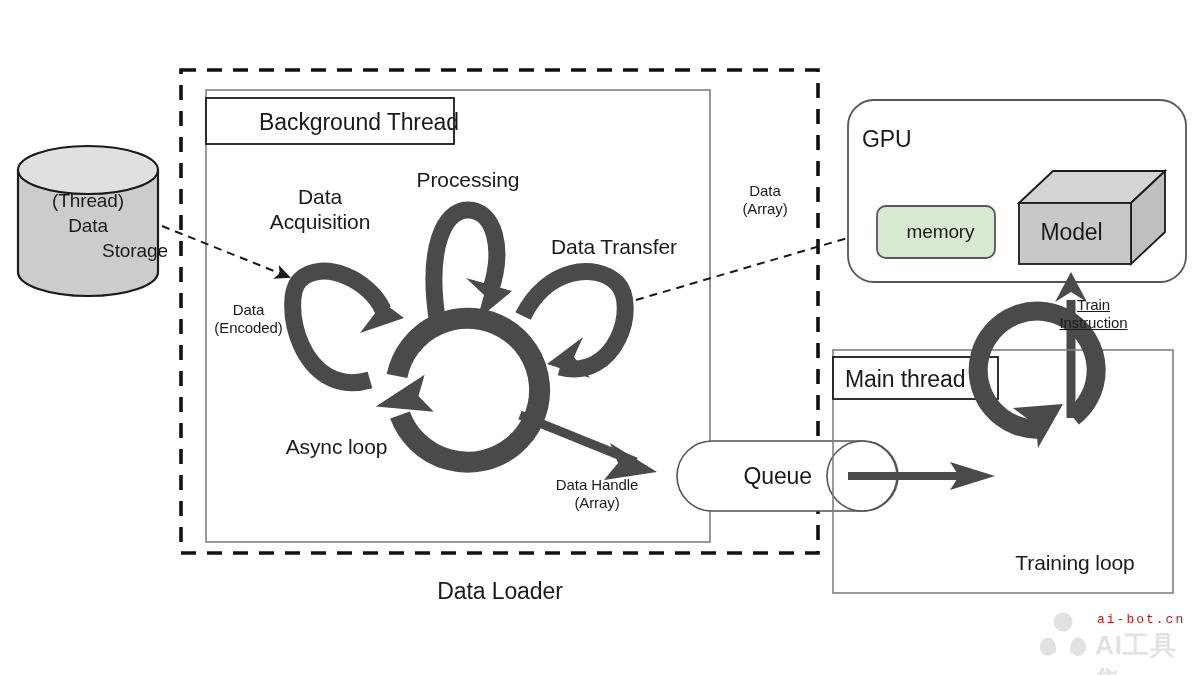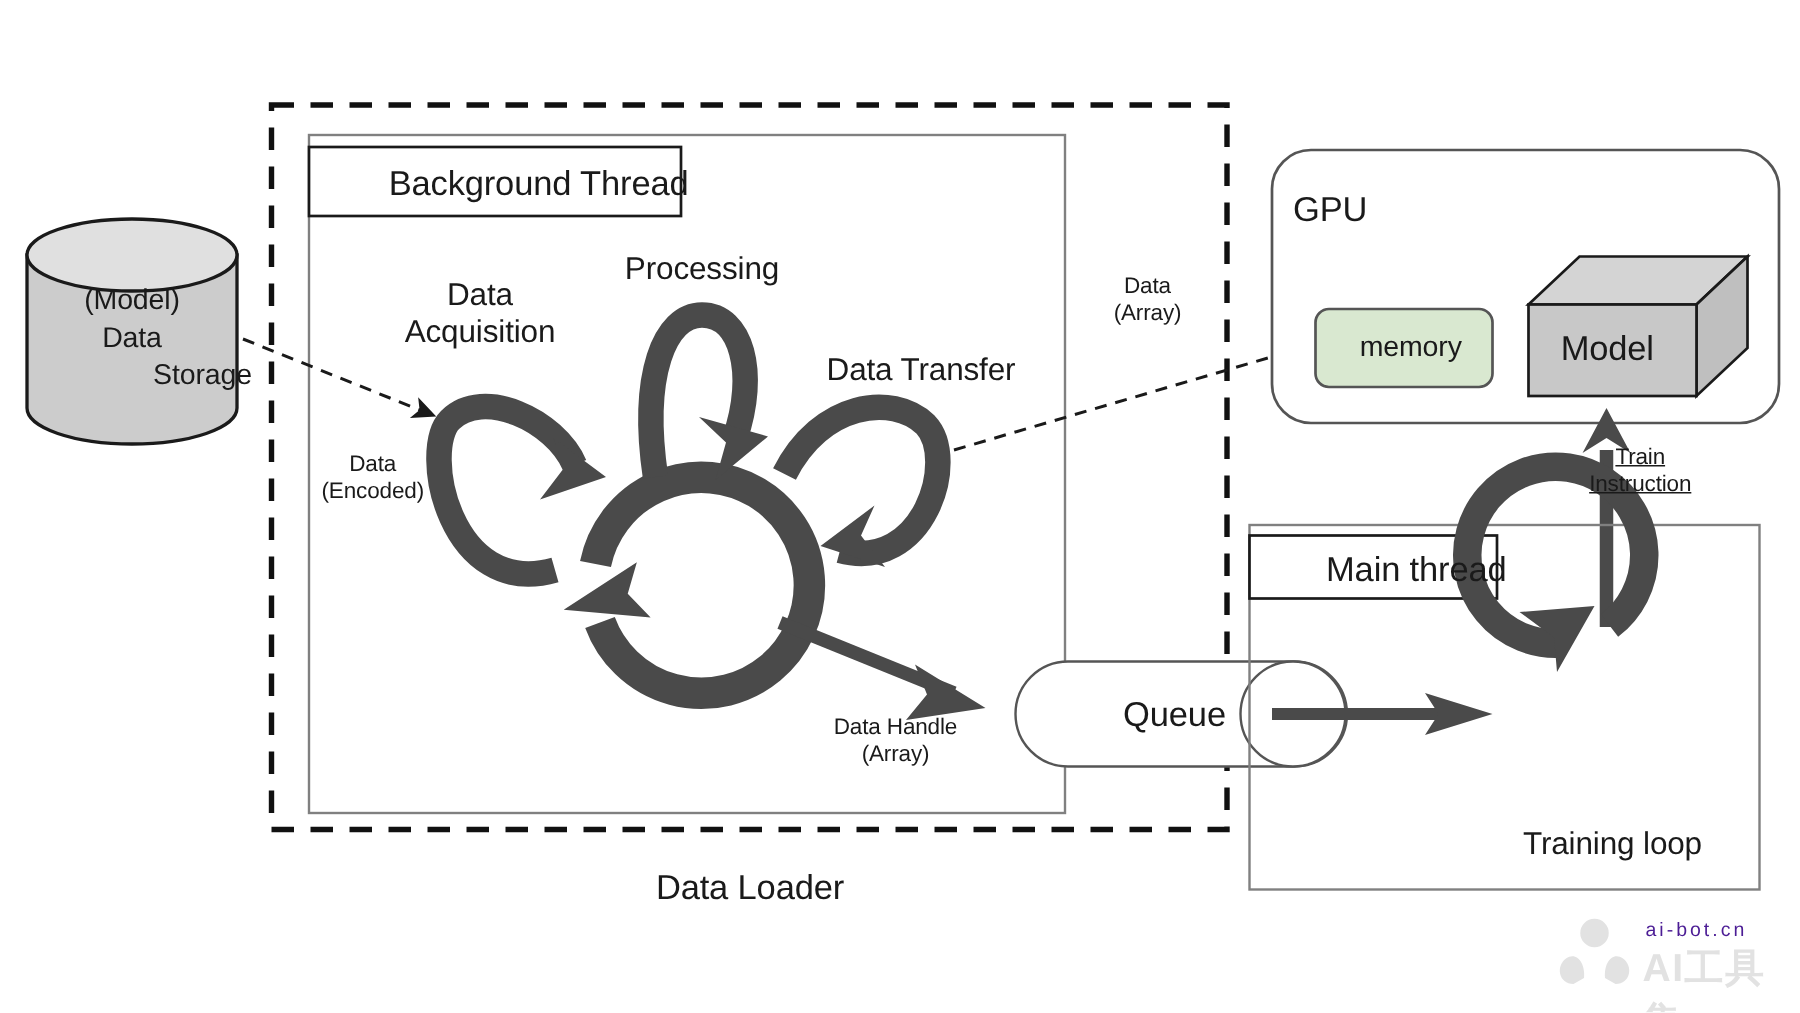--- a/index.html
+++ b/index.html
@@ -46,24 +46,24 @@
     left: 1035px;
     top: 610px;
     width: 160px;
     height: 56px;
     opacity: 1;
   }
   #wm-text-top {
     position: absolute;
     left: 62px;
     top: 2px;
-    font-family: Liberation Sans, sans-serif;
+    font-family: Liberation Mono, monospace;
     font-size: 13px;
     letter-spacing: 2px;
-    color: #4c1d95;
+    color: #b91c1c;
   }
   #wm-text-bottom {
     position: absolute;
     left: 60px;
     top: 18px;
     font-size: 26px;
     font-weight: bold;
     letter-spacing: 1px;
     color: #e2e2e2;
   }
@@ -158,57 +158,58 @@
     <rect x="833" y="350" width="340" height="243" fill="none" stroke="#808080" stroke-width="1.6"></rect>
     <rect x="833" y="357" width="165" height="42" fill="#ffffff" stroke="#1a1a1a" stroke-width="1.8"></rect>
 
     <g>
       <path d="M1073,417
                A59,59 0 1 0 1041,429" fill="none" stroke="#4a4a4a" stroke-width="19" stroke-linecap="butt"></path>
       <path d="M1013,408 L1063,404 L1038,448 L1036,425 Z" fill="#4a4a4a"></path>
     </g>
   </svg>
 
-  <div class="lbl t-med" style="left:18px; top:190px; width:140px;">(Model)</div>
+  <div class="lbl t-med" style="left:18px; top:190px; width:140px;">(Thread)</div>
   <div class="lbl t-med" style="left:18px; top:215px; width:140px;">Data</div>
   <div class="lbl t-med" style="left:18px; top:240px; width:140px;padding-left:47px;">Storage</div>
 
   <div class="lbl t-title lbl-left" style="left:219px; top:109px; width:240px;text-align:right;">Background Thread</div>
 
   <div class="lbl t-big" style="left:250px; top:185px; width:140px;">Data
 Acquisition</div>
 
   <div class="lbl t-big" style="left:398px; top:168px; width:140px;">Processing</div>
 
   <div class="lbl t-big" style="left:534px; top:235px; width:160px;">Data Transfer</div>
 
+  <div class="lbl t-big" style="left:264px; top:435px; width:145px;">Async loop</div>
 
   <div class="lbl t-small" style="left:196px; top:301px; width:105px;">Data
 (Encoded)</div>
 
   <div class="lbl t-small" style="left:527px; top:476px; width:140px;">Data Handle
 (Array)</div>
 
   <div class="lbl t-small" style="left:720px; top:182px; width:90px;">Data
 (Array)</div>
 
   <div class="lbl t-title" style="left:340px; top:578px; width:320px;">Data Loader</div>
 
-  <div class="lbl t-title" style="left:713px; top:463px; width:140px;">Queue</div>
+  <div class="lbl t-title" style="left:672px; top:463px; width:140px;text-align:right;">Queue</div>
 
   <div class="lbl t-title lbl-left" style="left:862px; top:126px; width:120px;">GPU</div>
 
   <div class="lbl t-med" style="left:877px; top:221px; width:127px;">memory</div>
 
   <div class="lbl t-title" style="left:1019px; top:219px; width:105px;text-align:center;">Model</div>
 
   <div class="lbl t-small" style="left:1040px; top:296px; width:107px;text-decoration:underline;">Train
 Instruction</div>
 
-  <div class="lbl t-title lbl-left" style="left:845px; top:366px; width:160px;margin-left:39px;">Main thread</div>
+  <div class="lbl t-title lbl-left" style="left:845px; top:366px; width:160px;">Main thread</div>
 
   <div class="lbl t-big" style="left:995px; top:551px; width:160px;">Training loop</div>
 
   <div id="watermark">
     <svg width="56" height="50" viewBox="0 0 56 50">
       <circle cx="28" cy="12" r="9.5" fill="#e2e2e2"></circle>
       <path d="M14,46 C4,46 2,34 9,29 C16,24 22,32 21,42 Z" fill="#e2e2e2"></path>
       <path d="M42,46 C52,46 54,34 47,29 C40,24 34,32 35,42 Z" fill="#e2e2e2"></path>
     </svg>
     <div id="wm-text-top">ai-bot.cn</div>

